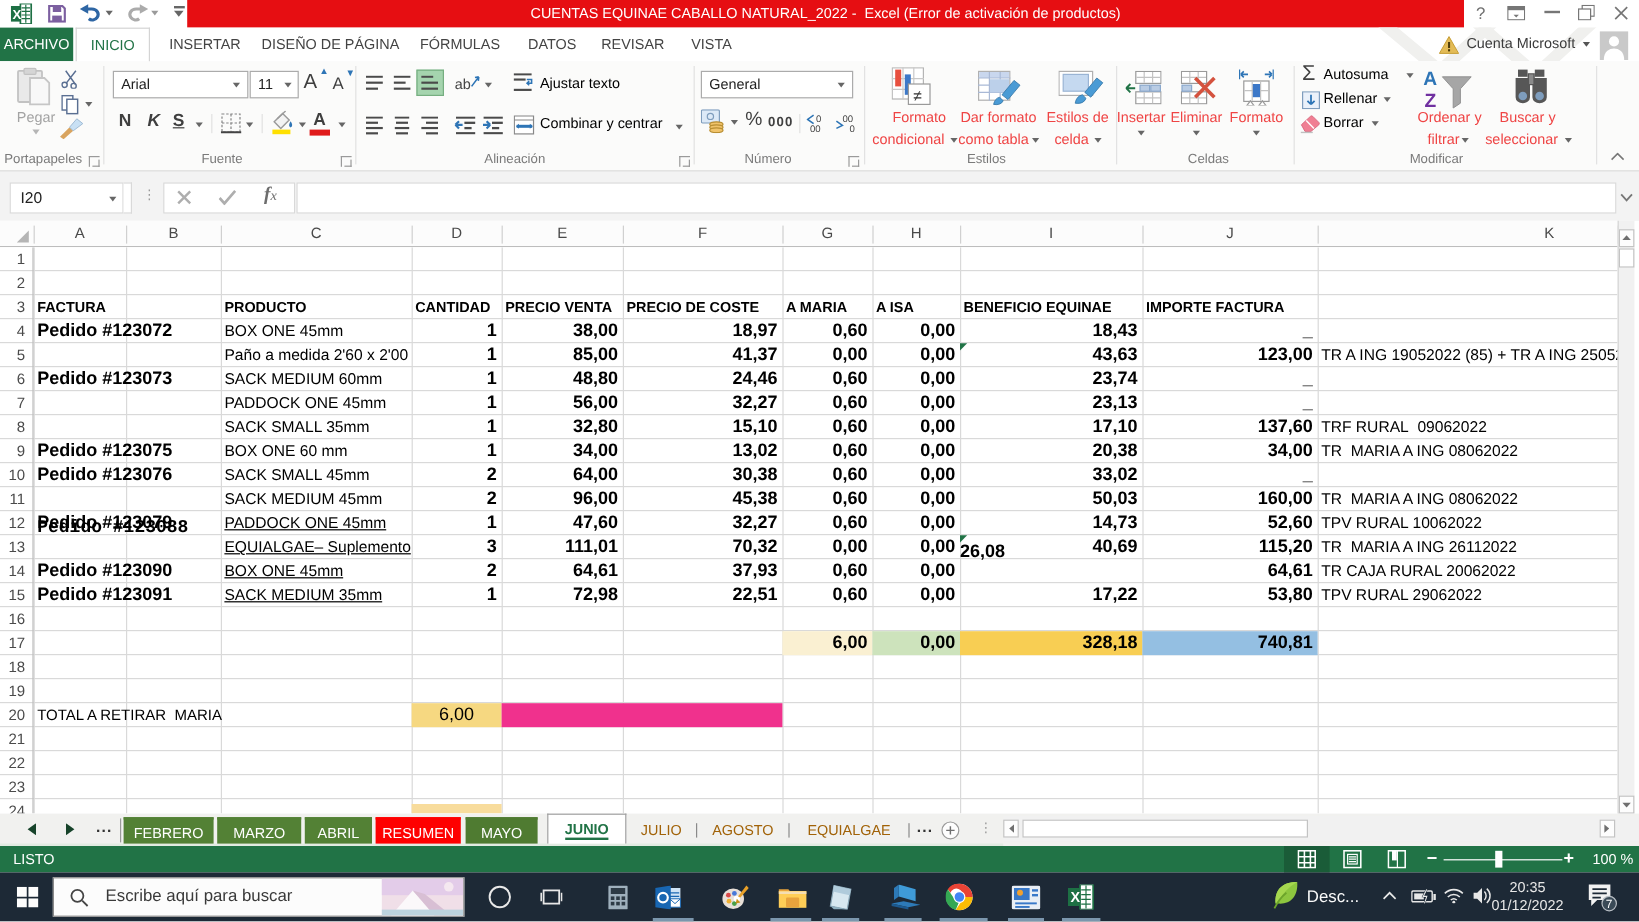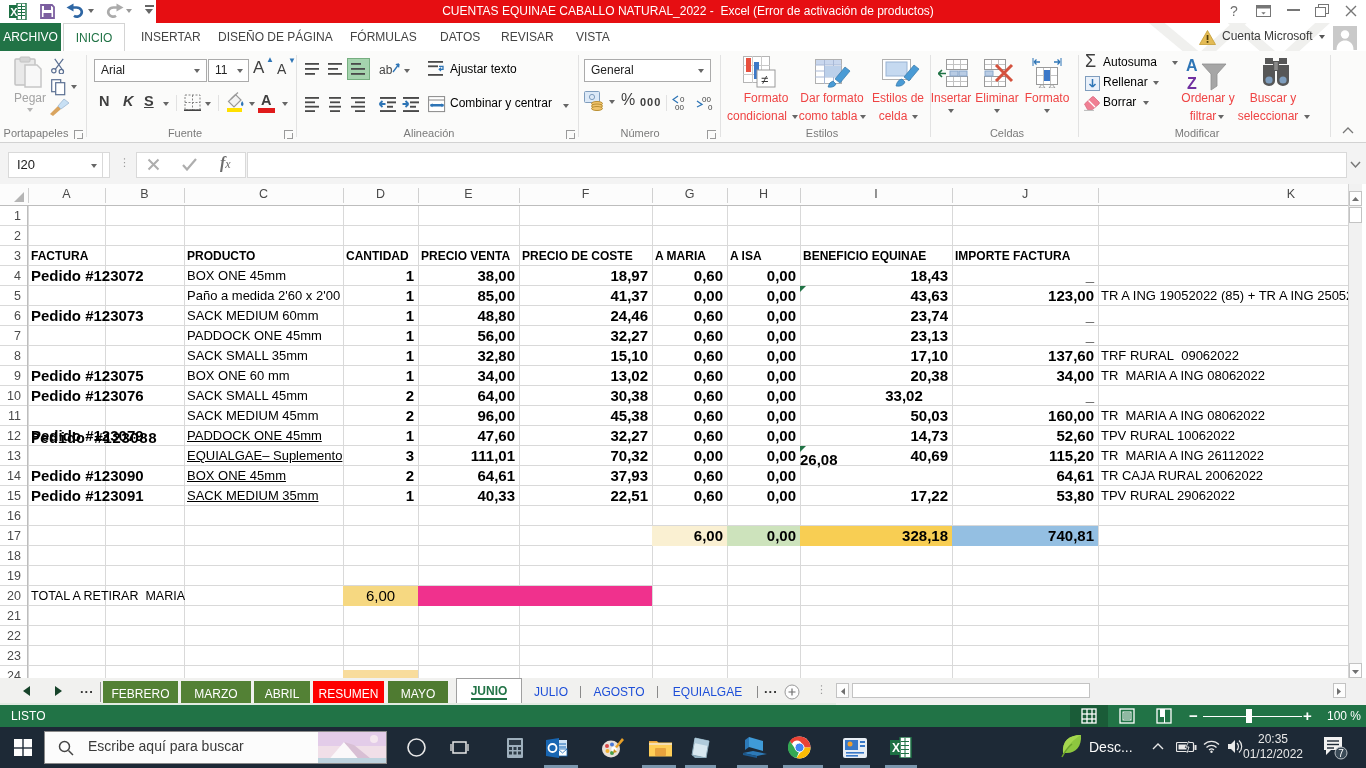--- a/index.html
+++ b/index.html
@@ -27,21 +27,21 @@
 .rnum{position:absolute;left:0;width:21px;font-size:12.5px;color:#4a4a4a;text-align:right;line-height:20px}
 .glv{position:absolute;width:1px;background:#d9d9d9;top:0}
 .glh{position:absolute;height:1px;background:#d9d9d9;left:28px;width:1320px}
 .cell{position:absolute;font-size:15px;color:#000;line-height:20px;white-space:nowrap;height:20px}
 .b{font-weight:bold}
 .fill{position:absolute;height:20px}
 .vsb{position:absolute;left:1348px;top:184px;width:14px;height:494px;background:#f1f1f1;border-left:1px solid #d4d4d4}
 .sbtn{position:absolute;background:#fdfdfd;border:1px solid #c3c3c3}
 .tabbar{position:absolute;top:678px;left:0;width:1366px;height:27px;background:#f1f1ef}
 .stab{position:absolute;top:3px;height:22px;color:#fff;font-size:12px;text-align:center;line-height:22px;white-space:nowrap}
-.stab2{position:absolute;top:3px;height:22px;color:#1d4ed8;font-size:12px;text-align:center;line-height:22px}
+.stab2{position:absolute;top:3px;height:22px;color:#a16207;font-size:12px;text-align:center;line-height:22px}
 .status{position:absolute;top:705px;left:0;width:1366px;height:22px;background:#217346;color:#fff}
 .task{position:absolute;top:727px;left:0;width:1366px;height:41px;background:#1d2936}
 .tk{position:absolute;font-size:11px;color:#e8e8e8}
 .ul{position:absolute;top:765px;height:3px;background:#7b96ad}
 </style></head><body>
 <div class="tb-red">CUENTAS EQUINAE CABALLO NATURAL_2022 -&nbsp; Excel (Error de activación de productos)</div>
 <svg class="ab" style="left:9px;top:3px" width="19" height="17" viewBox="0 0 19 17">
 <rect x="0" y="2" width="11" height="13" fill="#1d7044"></rect>
     <rect x="8" y="0" width="9" height="17" fill="#fff" stroke="#1d7044" stroke-width="1.4"></rect>
 <g stroke="#1d7044" stroke-width="1">
@@ -657,21 +657,21 @@
 <div class="cell b" style="top:160px;left:652px;width:71px;text-align:right;">0,60</div>
 <div class="cell b" style="top:160px;left:727px;width:69px;text-align:right;">0,00</div>
 <div class="cell b" style="top:160px;left:800px;width:148px;text-align:right;">20,38</div>
 <div class="cell b" style="top:160px;left:952px;width:142px;text-align:right;">34,00</div>
 <div class="cell" style="top:160px;left:1101px;font-size:13px;">TR&nbsp; MARIA A ING 08062022</div>
 <div class="cell b" style="top:180px;left:343px;width:71px;text-align:right;">2</div>
 <div class="cell b" style="top:180px;left:418px;width:97px;text-align:right;">64,00</div>
 <div class="cell b" style="top:180px;left:519px;width:129px;text-align:right;">30,38</div>
 <div class="cell b" style="top:180px;left:652px;width:71px;text-align:right;">0,60</div>
 <div class="cell b" style="top:180px;left:727px;width:69px;text-align:right;">0,00</div>
-<div class="cell b" style="top:180px;left:800px;width:148px;text-align:center;margin-left:30px;">33,02</div>
+<div class="cell b" style="top:180px;left:800px;width:148px;text-align:right;">33,02</div>
 <div class="cell b" style="top:180px;left:952px;width:142px;text-align:right;">_</div>
 <div class="cell b" style="top:200px;left:343px;width:71px;text-align:right;">2</div>
 <div class="cell b" style="top:200px;left:418px;width:97px;text-align:right;">96,00</div>
 <div class="cell b" style="top:200px;left:519px;width:129px;text-align:right;">45,38</div>
 <div class="cell b" style="top:200px;left:652px;width:71px;text-align:right;">0,60</div>
 <div class="cell b" style="top:200px;left:727px;width:69px;text-align:right;">0,00</div>
 <div class="cell b" style="top:200px;left:800px;width:148px;text-align:right;">50,03</div>
 <div class="cell b" style="top:200px;left:952px;width:142px;text-align:right;">160,00</div>
 <div class="cell" style="top:200px;left:1101px;font-size:13px;">TR&nbsp; MARIA A ING 08062022</div>
 <div class="cell b" style="top:220px;left:343px;width:71px;text-align:right;">1</div>
@@ -692,21 +692,21 @@
 <div class="cell" style="top:240px;left:1101px;font-size:13px;">TR&nbsp; MARIA A ING 26112022</div>
 <div class="cell b" style="top:260px;left:343px;width:71px;text-align:right;">2</div>
 <div class="cell b" style="top:260px;left:418px;width:97px;text-align:right;">64,61</div>
 <div class="cell b" style="top:260px;left:519px;width:129px;text-align:right;">37,93</div>
 <div class="cell b" style="top:260px;left:652px;width:71px;text-align:right;">0,60</div>
 <div class="cell b" style="top:260px;left:727px;width:69px;text-align:right;">0,00</div>
 <div class="cell b" style="top:244px;left:800px;width:148px;text-align:left;">26,08</div>
 <div class="cell b" style="top:260px;left:952px;width:142px;text-align:right;">64,61</div>
 <div class="cell" style="top:260px;left:1101px;font-size:13px;">TR CAJA RURAL 20062022</div>
 <div class="cell b" style="top:280px;left:343px;width:71px;text-align:right;">1</div>
-<div class="cell b" style="top:280px;left:418px;width:97px;text-align:right;">40,33</div>
+<div class="cell b" style="top:280px;left:418px;width:97px;text-align:right;">72,98</div>
 <div class="cell b" style="top:280px;left:519px;width:129px;text-align:right;">22,51</div>
 <div class="cell b" style="top:280px;left:652px;width:71px;text-align:right;">0,60</div>
 <div class="cell b" style="top:280px;left:727px;width:69px;text-align:right;">0,00</div>
 <div class="cell b" style="top:280px;left:800px;width:148px;text-align:right;">17,22</div>
 <div class="cell b" style="top:280px;left:952px;width:142px;text-align:right;">53,80</div>
 <div class="cell" style="top:280px;left:1101px;font-size:13px;">TPV RURAL 29062022</div>
 <div class="cell b" style="top:320px;left:652px;width:71px;text-align:right;">6,00</div>
 <div class="cell b" style="top:320px;left:727px;width:69px;text-align:right;">0,00</div>
 <div class="cell b" style="top:320px;left:800px;width:148px;text-align:right;">328,18</div>
 <div class="cell b" style="top:320px;left:952px;width:142px;text-align:right;">740,81</div>

